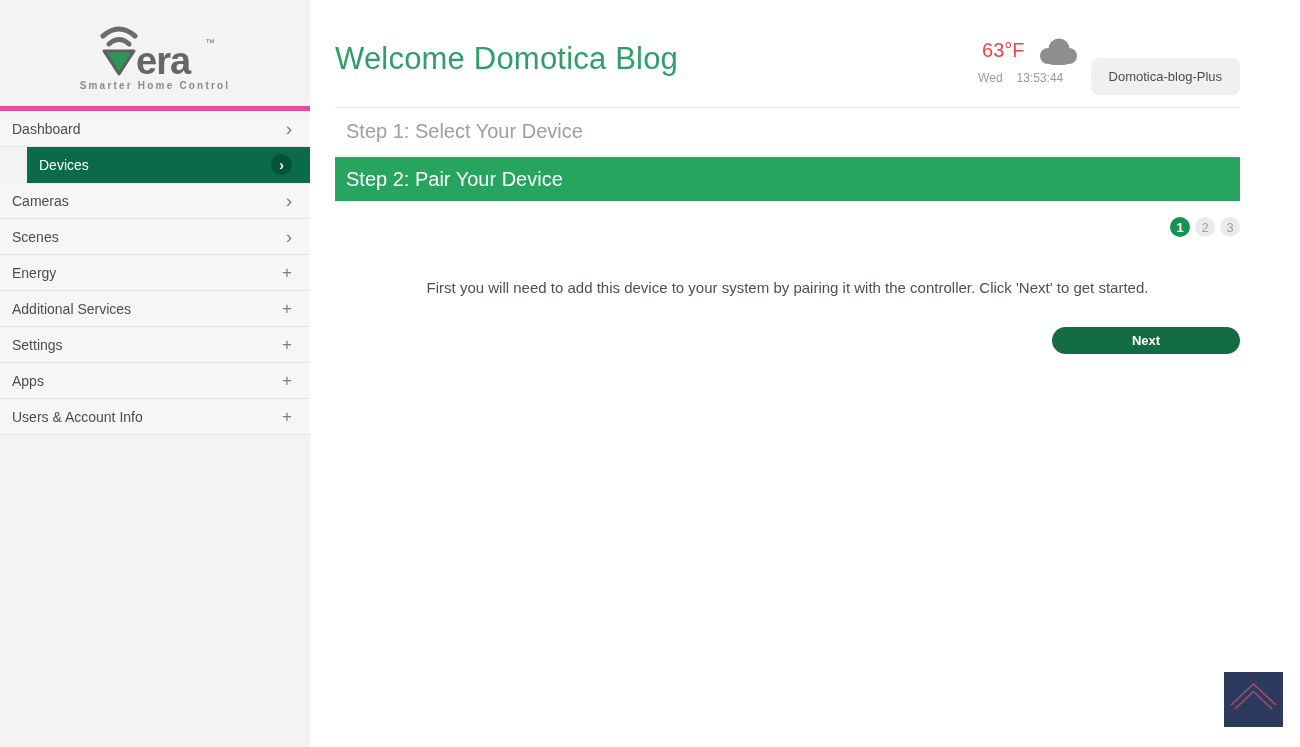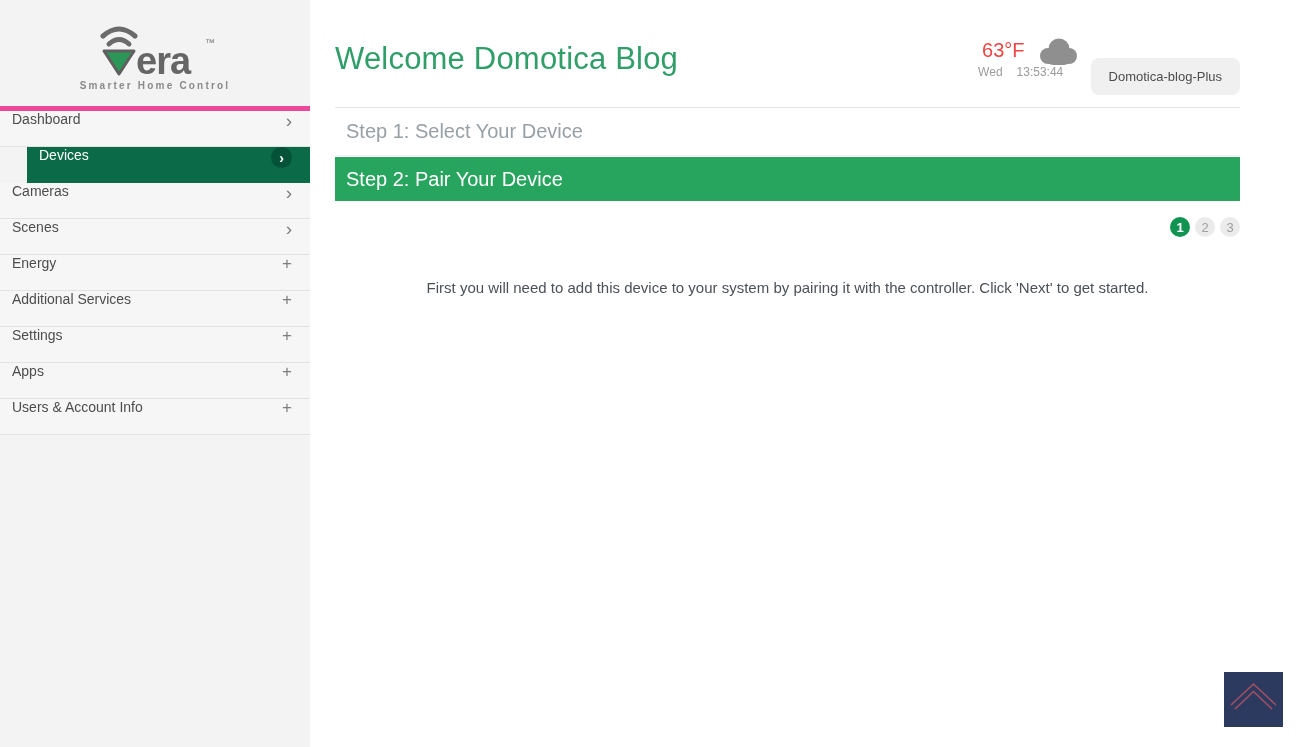--- a/index.html
+++ b/index.html
@@ -7,38 +7,38 @@
   body { font-family:"Liberation Sans", sans-serif; background:#fff; overflow:hidden; }
   .app { position:relative; width:1300px; height:747px; background:#fff; }
 
   
   .sidebar { position:absolute; left:0; top:0; width:310px; height:747px; background:#f3f3f3; }
   .logo-block { height:111px; border-bottom:5px solid #ec4899; display:flex; flex-direction:column; align-items:center; justify-content:center; padding-top:8px; }
   .logo-mark { display:block; }
   .logo-tagline { font-size:10px; color:#8a8a8a; letter-spacing:2.2px; margin-top:-2px; font-weight:700; }
 
   .menu { width:100%; }
-  .menu-item { height:36px; display:flex; align-items:flex-start; justify-content:space-between; padding:0 18px 0 12px; border-bottom:1px solid #e2e2e2; font-size:14px; color:#4d4d4d; cursor:pointer; background:#f6f6f6;gap:15px; }
+  .menu-item { height:36px; display:flex; align-items:center; justify-content:space-between; padding:0 18px 0 12px; border-bottom:1px solid #e2e2e2; font-size:14px; color:#4d4d4d; cursor:pointer; background:#f6f6f6;gap:15px; }
   .menu-item .mi-icon { color:#7d7d7d; font-size:17px; line-height:1; font-weight:400; }
   .menu-item .mi-icon.chev { font-size:19px; }
   .menu-item.active { background:#0b6b48; color:#ffffff; border-bottom:1px solid #0b6b48;margin-left:27px; }
   .menu-item.active .mi-circle { width:21px; height:21px; border-radius:50%; background:#045238; color:#fff; display:flex; align-items:center; justify-content:center; font-size:14px; font-weight:700; }
 
   
   .main { position:absolute; left:310px; top:0; width:990px; height:747px; background:#fff; padding:0 60px 0 25px; }
 
   .main-header { display:flex; justify-content:space-between; align-items:flex-start; padding-top:42px; }
   .page-title { font-size:31px; font-weight:300; color:#2f9e68; line-height:1.1; width:470px; letter-spacing:0.2px; }
 
   .header-right { display:flex; align-items:flex-start; }
   .weather-block { margin-right:12px; margin-top:-6px; }
   .weather-top { display:flex; align-items:center; justify-content:flex-start; }
   .weather-temp { font-size:20px; color:#ef4444; font-weight:400; margin-left:4px; }
   .cloud { margin-left:10px; margin-top:2px; }
-  .daytime { display:flex; gap:14px; font-size:12px; color:#9b9b9b; }
+  .daytime { display:flex; gap:14px; font-size:12px; color:#9b9b9b; margin-top:6px; }
   .controller-chip { background:#f0f0f0; border-radius:8px; padding:11px 18px; font-size:13px; color:#4c4c4c; margin-top:16px; white-space:nowrap; }
 
   .header-divider { border-bottom:1px solid #e4e4e4; margin-top:12px; }
 
   .step1-header { font-size:20px; font-weight:300; color:#98a0a6; padding:12px 0 12px 11px; border-bottom:1px solid #f0f0f0; cursor:pointer; }
   .step2-header { height:44px; background:#27a55e; color:#ffffff; font-size:20px; font-weight:300; line-height:44px; padding-left:11px; margin-top:1px; cursor:pointer; }
 
   .pager { display:flex; justify-content:flex-end; gap:5px; margin-top:16px; }
   .pager .dot { width:20px; height:20px; border-radius:50%; background:#ebebeb; color:#9e9e9e; font-size:13px; display:flex; align-items:center; justify-content:center; }
   .pager .dot.active { background:#119351; color:#fff; font-weight:700; }
@@ -143,20 +143,23 @@
     <div class="step2-header">Step 2: Pair Your Device</div>
 
     <div class="pager">
       <span class="dot active">1</span>
       <span class="dot">2</span>
       <span class="dot">3</span>
     </div>
 
     <div class="instruction">First you will need to add this device to your system by pairing it with the controller. Click 'Next' to get started.</div>
 
+    <div class="next-row">
+      <button class="next-button">Next</button>
+    </div>
 
   </div>
 
   <div class="scroll-top">
     <svg width="59" height="55" viewBox="0 0 59 55">
       <path d="M7 33 L29.5 12 L52 33" fill="none" stroke="#a25064" stroke-width="1.6"></path>
       <path d="M11 37 L29.5 19.5 L48 37" fill="none" stroke="#a25064" stroke-width="1.6"></path>
     </svg>
   </div>
 

